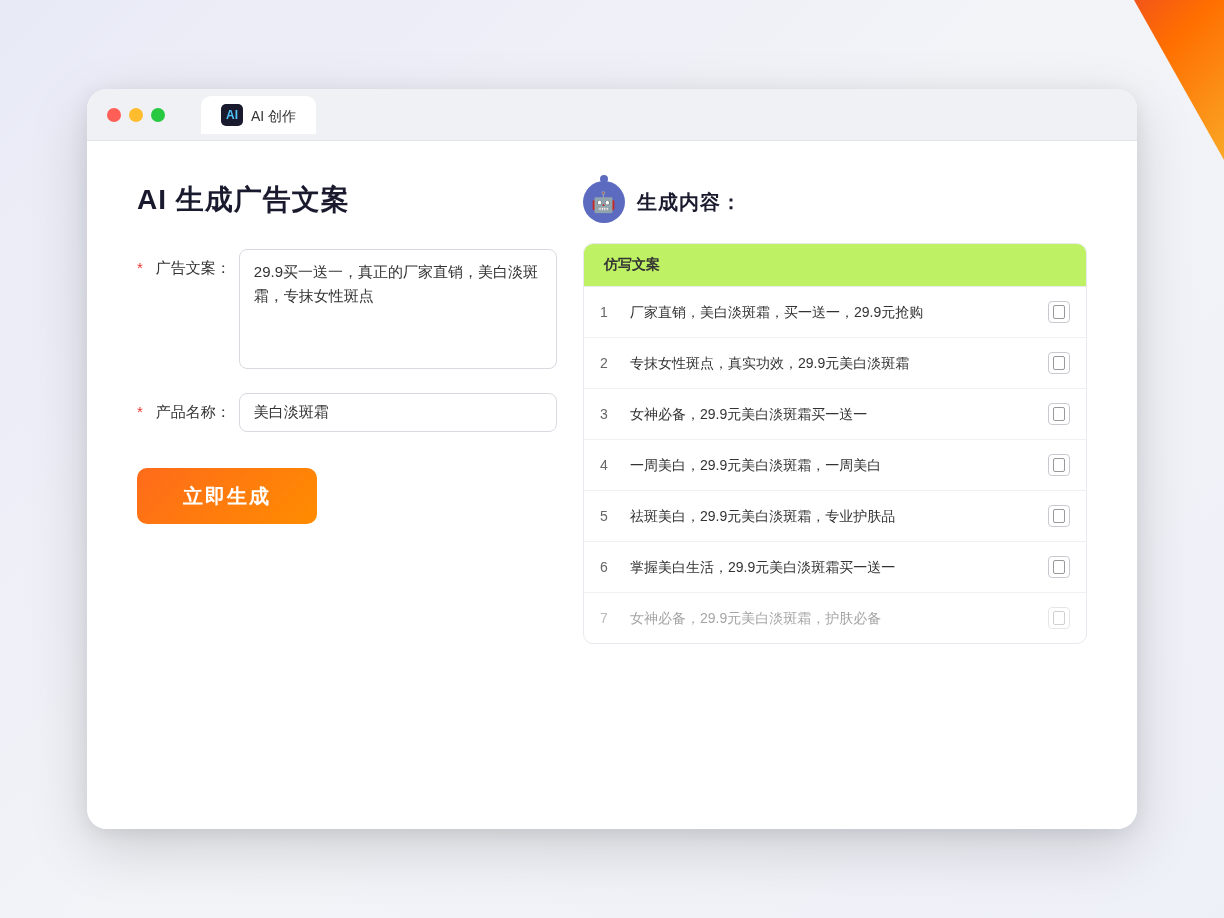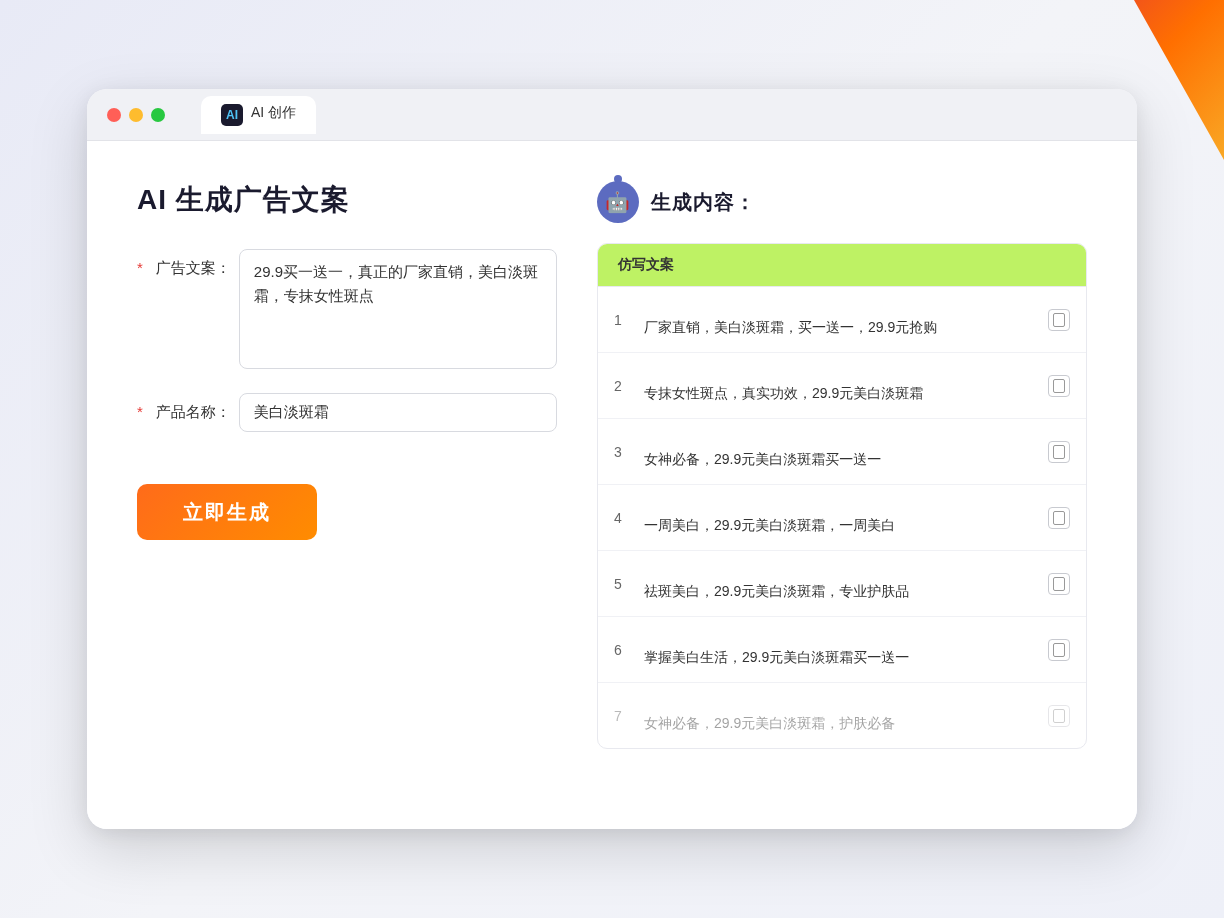--- a/index.html
+++ b/index.html
@@ -64,21 +64,21 @@
     .tab-bar {
       display: flex;
       align-items: center;
       margin-left: 20px;
     }
     .active-tab {
       background: white;
       border-radius: 10px 10px 0 0;
       padding: 8px 20px;
       display: flex;
-      align-items: flex-start;
+      align-items: flex-end;
       gap: 8px;
       font-size: 14px;
       color: #333;
       font-weight: 500;
     }
     .tab-icon {
       width: 22px;
       height: 22px;
       background: #1a1a2e;
       border-radius: 5px;
@@ -89,21 +89,21 @@
       font-size: 12px;
       font-weight: bold;
     }
 
     
     .browser-content {
       display: flex;
       height: calc(100% - 52px);
       background: white;
       padding: 40px 50px;
-      gap: 40px;
+      gap: 26px;
     }
 
     
     .left-panel {
       flex: 0 0 420px;
       display: flex;
       flex-direction: column;
     }
     .page-title {
       font-size: 28px;
@@ -143,21 +143,21 @@
       outline: none;
       resize: none;
       background: white;
     }
     textarea.form-input {
       height: 120px;
       line-height: 1.6;
     }
 
     .generate-btn {
-      margin-top: 28px;
+      margin-top: 12px;
       width: 180px;
       height: 56px;
       background: linear-gradient(135deg, #ff6b1a, #ff8c00);
       color: white;
       border: none;
       border-radius: 10px;
       font-size: 20px;
       font-weight: 600;
       cursor: pointer;
       letter-spacing: 2px;
@@ -236,21 +236,20 @@
     .row-number {
       font-size: 14px;
       color: #666;
       min-width: 18px;
     }
     .row-text {
       flex: 1;
       font-size: 14px;
       color: #333;
       line-height: 1.5;
-      margin-top: 16px;
     }
     .copy-icon {
       width: 22px;
       height: 22px;
       border: 1.5px solid #c8caD0;
       border-radius: 4px;
       display: flex;
       align-items: center;
       justify-content: center;
       cursor: pointer;

